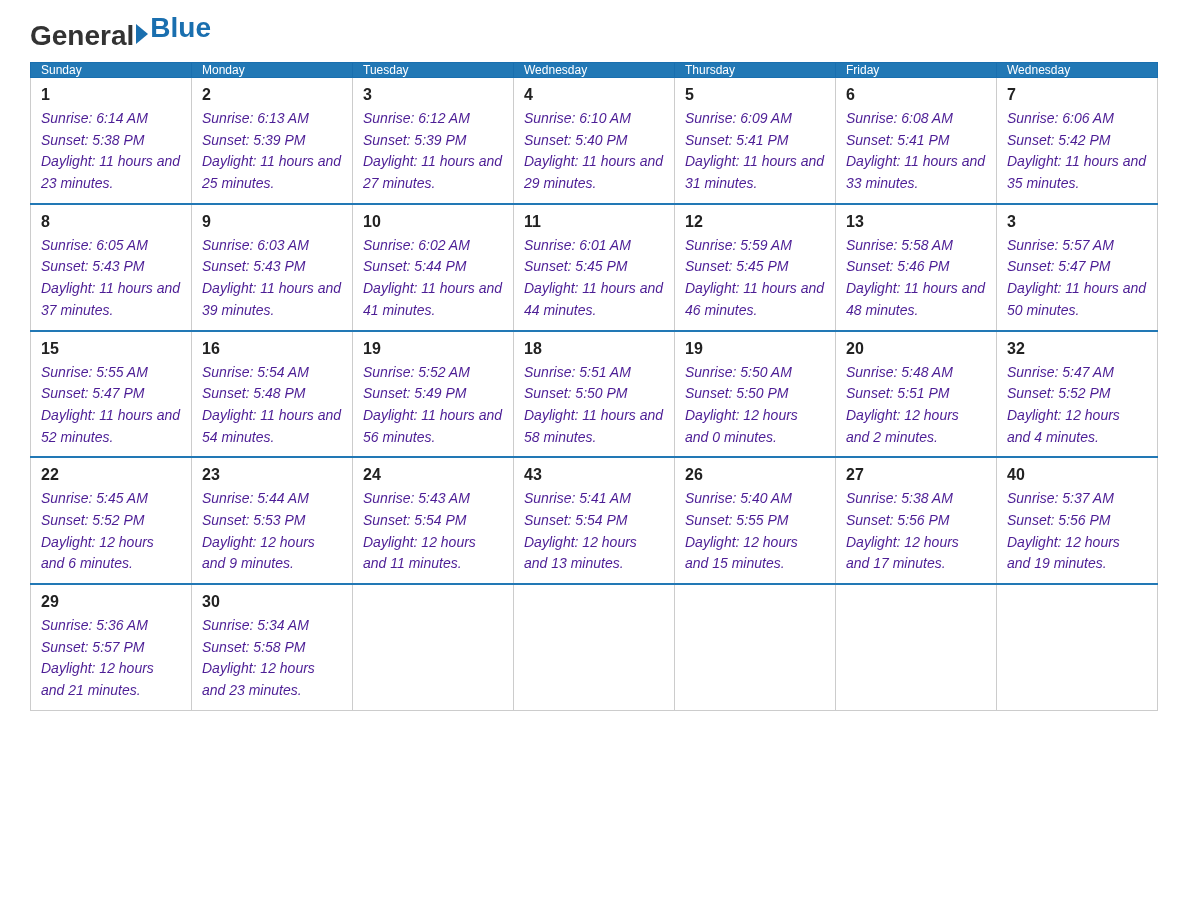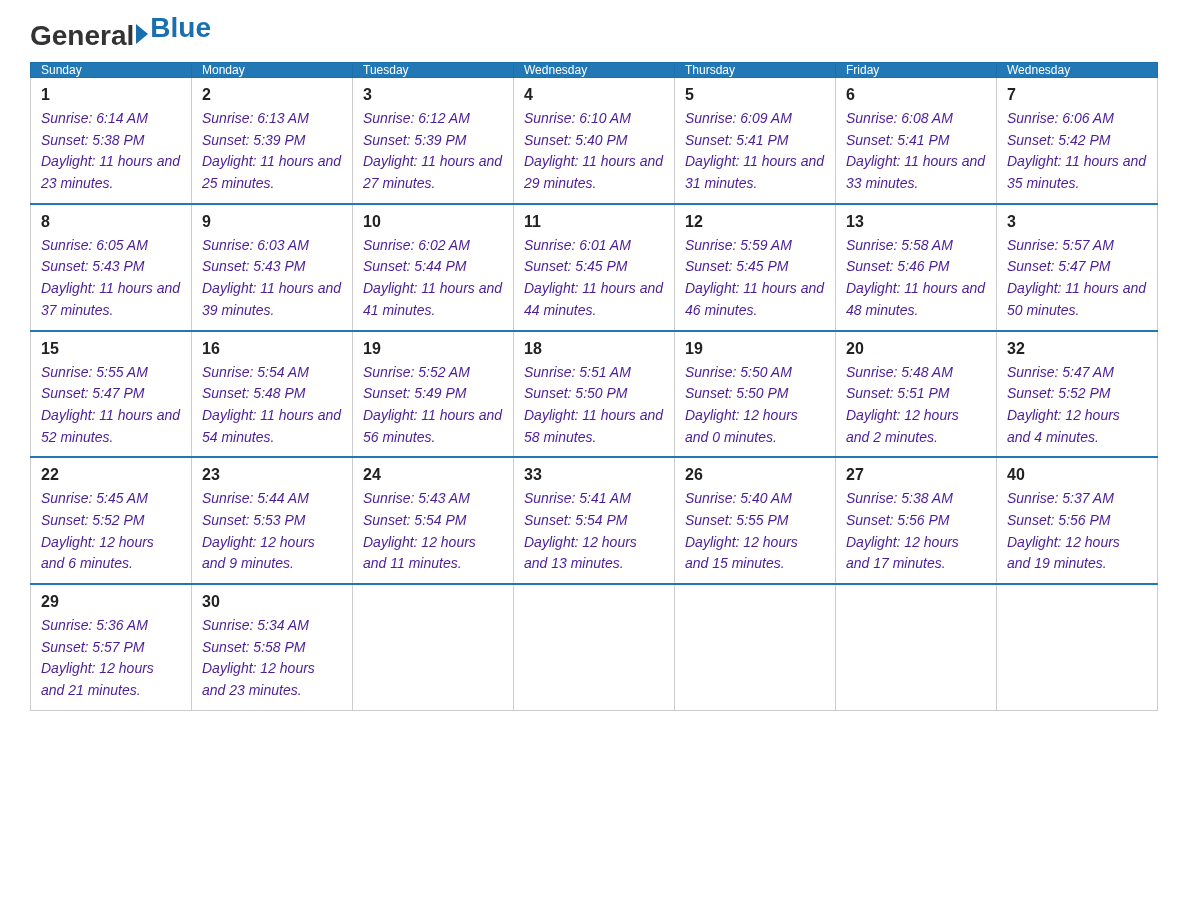--- a/index.html
+++ b/index.html
@@ -230,21 +230,21 @@
         </td>
         <td>
           <span class="day-number">23</span>
           <span class="day-info">Sunrise: 5:44 AM<br>Sunset: 5:53 PM<br>Daylight: 12 hours and 9 minutes.</span>
         </td>
         <td>
           <span class="day-number">24</span>
           <span class="day-info">Sunrise: 5:43 AM<br>Sunset: 5:54 PM<br>Daylight: 12 hours and 11 minutes.</span>
         </td>
         <td>
-          <span class="day-number">33</span>
+          <span class="day-number">43</span>
           <span class="day-info">Sunrise: 5:41 AM<br>Sunset: 5:54 PM<br>Daylight: 12 hours and 13 minutes.</span>
         </td>
         <td>
           <span class="day-number">26</span>
           <span class="day-info">Sunrise: 5:40 AM<br>Sunset: 5:55 PM<br>Daylight: 12 hours and 15 minutes.</span>
         </td>
         <td>
           <span class="day-number">27</span>
           <span class="day-info">Sunrise: 5:38 AM<br>Sunset: 5:56 PM<br>Daylight: 12 hours and 17 minutes.</span>
         </td>

